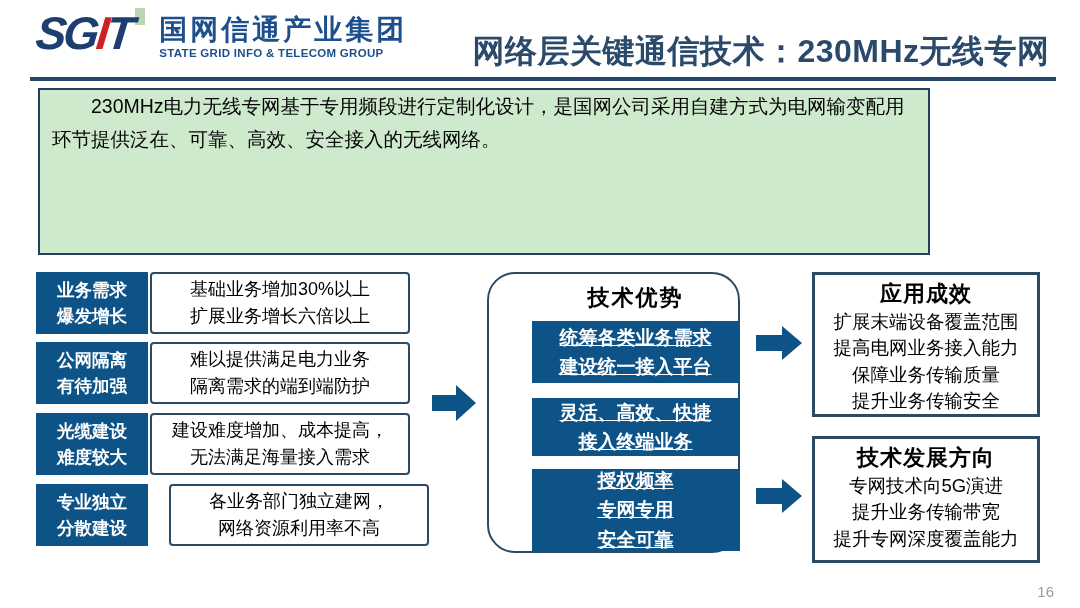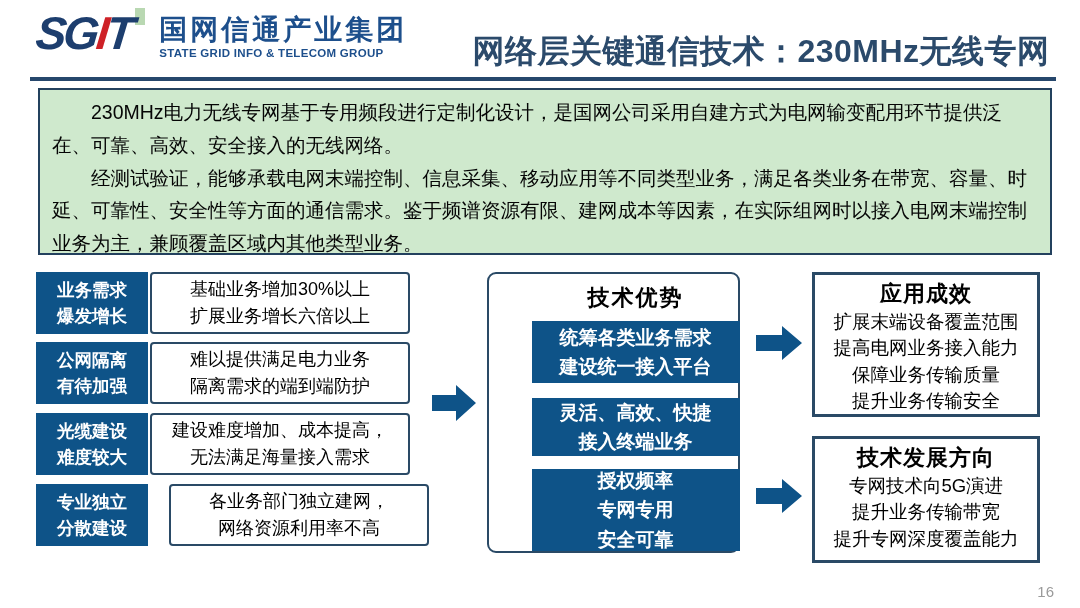--- a/index.html
+++ b/index.html
@@ -25,23 +25,23 @@
 
   .slide-title {
     position: absolute; left: 462px; top: 30px; width: 598px;
     font-size: 32px; font-weight: bold; color: #2b4a6b;
     text-align: center; white-space: nowrap; letter-spacing: 0.5px;
   }
   .header-rule { position: absolute; left: 30px; top: 77px; width: 1026px; height: 4px; background: #26476c; }
 
   
   .summary {
-    position: absolute; left: 38px; top: 88px; width: 1014px; height: 167px;
+    position: absolute; left: 38px; top: 88px; width: 892px; height: 167px;
     background: #cfe9cd; border: 2px solid #23415e;
-    padding: 6px 12px 0 12px; font-size: 19.5px; line-height: 1.68; color: #050505;
+    padding: 0 12px 0 12px; font-size: 19.5px; line-height: 1.68; color: #050505;
   }
   .summary p { margin: 0; text-indent: 2em; }
 
   
   .challenge-row { position: absolute; left: 36px; display: flex; align-items: stretch; }
   .ch-label {
     width: 112px; min-height: 62px; background: #0e5388; color: #ffffff;
     font-weight: bold; font-size: 17.5px; line-height: 1.5;
     display: flex; align-items: center; justify-content: center;
     text-align: center; white-space: pre-line;
@@ -53,28 +53,28 @@
     text-align: center; font-size: 18px; color: #000; line-height: 1.5; white-space: pre-line;
   }
 
   
   .arrow { position: absolute; }
   .arrow svg { display: block; }
 
   
   .adv-panel {
     position: absolute; left: 487px; top: 272px; width: 253px; height: 281px;
-    background: #ffffff; border: 2px solid #2a4a66; border-radius: 9px;
+    background: #ffffff; border: 2px solid #2a4a66; border-radius: 28px;
     display: flex; flex-direction: column; align-items: center; padding-left: 44px;
   }
   .adv-title { font-size: 22px; font-weight: bold; color: #000; margin-top: 9px; letter-spacing: 2px; }
   .adv-box {
     width: 208px; background: #0e5388; color: #ffffff;
     font-size: 19px; font-weight: bold; text-align: center; line-height: 1.55;
-    display: flex; align-items: center; justify-content: center; white-space: pre-line;
+    display: flex; align-items: center; justify-content: center; white-space: pre-line; text-decoration: underline;
   }
   .adv-box-1 { height: 62px; margin-top: 8px; }
   .adv-box-2 { height: 58px; margin-top: 15px; }
   .adv-box-3 { height: 82px; margin-top: 13px; }
 
   
   .result-box {
     position: absolute; left: 812px; width: 228px;
     background: #ffffff; border: 3px solid #2a4a66; text-align: center;
   }
@@ -99,21 +99,20 @@
       <div class="org-cn">国网信通产业集团</div>
       <div class="org-en">STATE GRID INFO &amp; TELECOM GROUP</div>
     </div>
   </div>
 
   <div class="slide-title">网络层关键通信技术：230MHz无线专网</div>
   <div class="header-rule"></div>
 
   <div class="summary">
     <p>230MHz电力无线专网基于专用频段进行定制化设计，是国网公司采用自建方式为电网输变配用环节提供泛在、可靠、高效、安全接入的无线网络。</p>
-    <p>经测试验证，能够承载电网末端控制、信息采集、移动应用等不同类型业务，满足各类业务在带宽、容量、时延、可靠性、安全性等方面的通信需求。鉴于频谱资源有限、建网成本等因素，在实际组网时以接入电网末端控制业务为主，兼顾覆盖区域内其他类型业务。</p>
   </div>
 
   <div class="challenge-row" style="top:272px;">
     <div class="ch-label">业务需求
 爆发增长</div>
     <div class="ch-desc">基础业务增加30%以上
 扩展业务增长六倍以上</div>
   </div>
   <div class="challenge-row" style="top:342px;">
     <div class="ch-label">公网隔离

